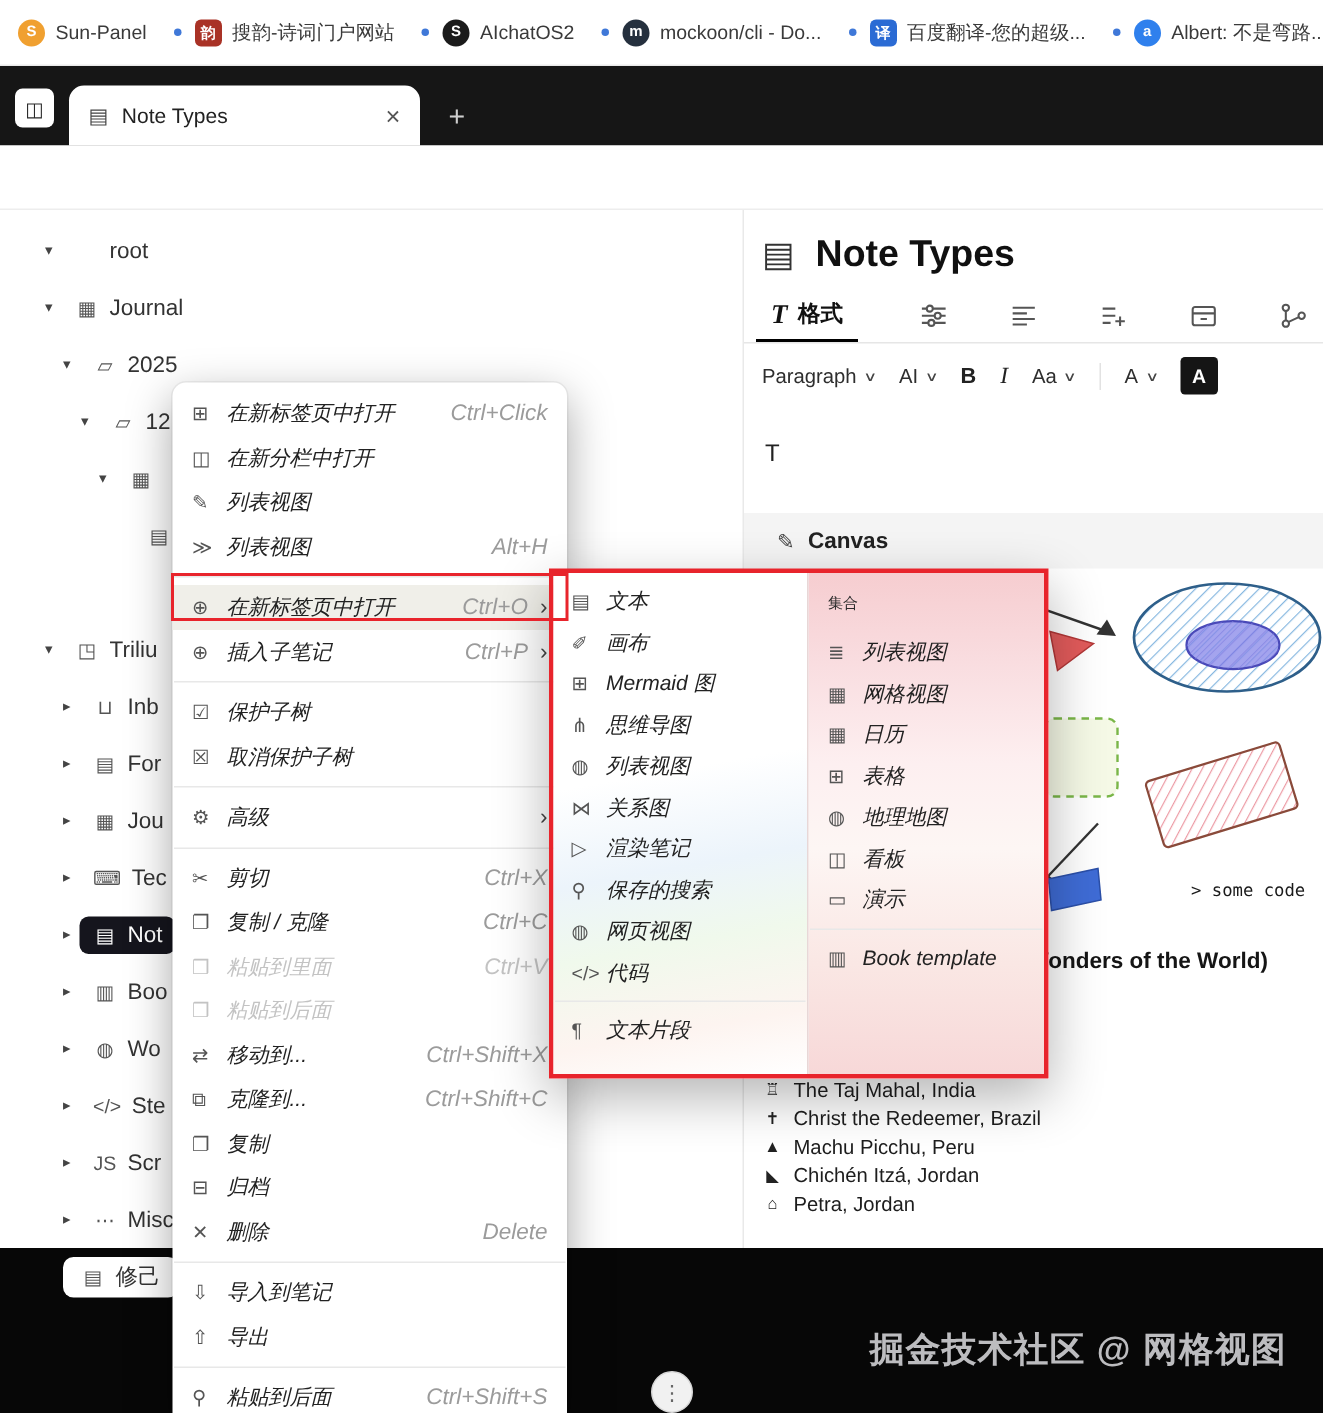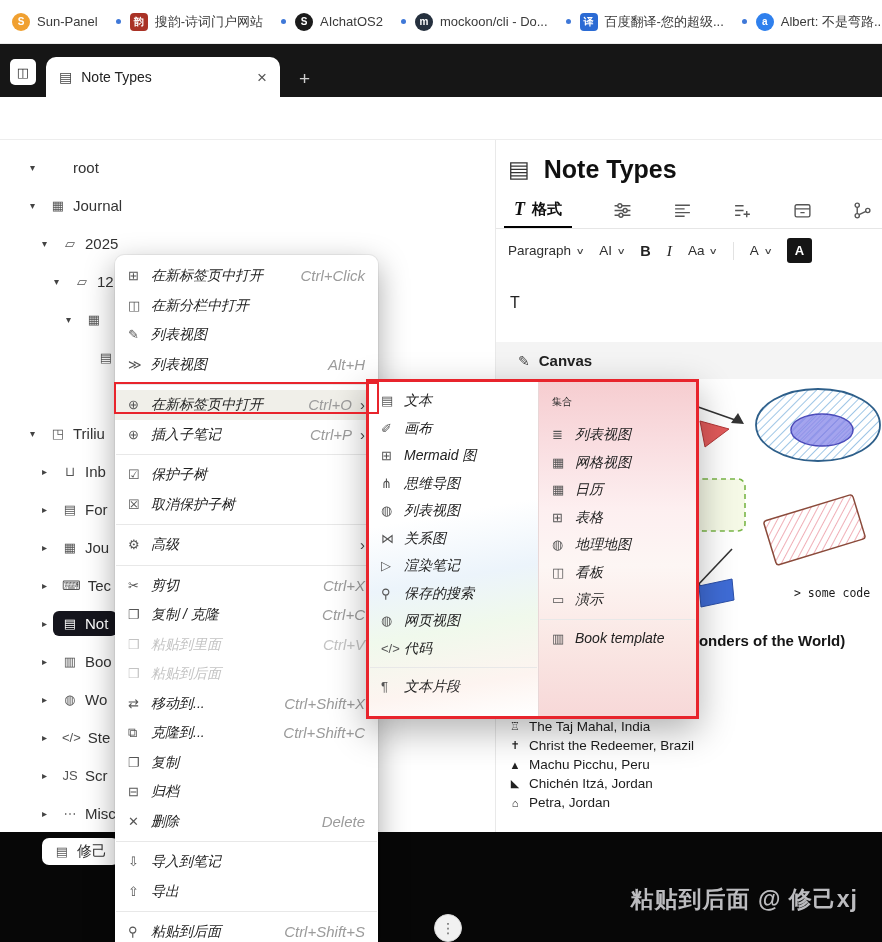--- a/index.html
+++ b/index.html
@@ -425,21 +425,21 @@
           <span>Petra, Jordan</span>
         </div>
       </div>
   </div>
 
   <div class="band">
     <div class="ghost">
       <span class="t-ico">▤</span>
       <span class="t-label">修己</span>
     </div>
-    <div class="watermark">粘贴到后面 @ 修己xj</div>
+    <div class="watermark">掘金技术社区 @ 网格视图</div>
   </div>
 
   <div class="cmenu">
 
   <div class="m-item">
         <span class="m-ico">⊞</span>
         <span class="m-label">在新标签页中打开</span>
         <span class="m-short">Ctrl+Click</span>
         <span class="m-arrow"></span>
       </div>

